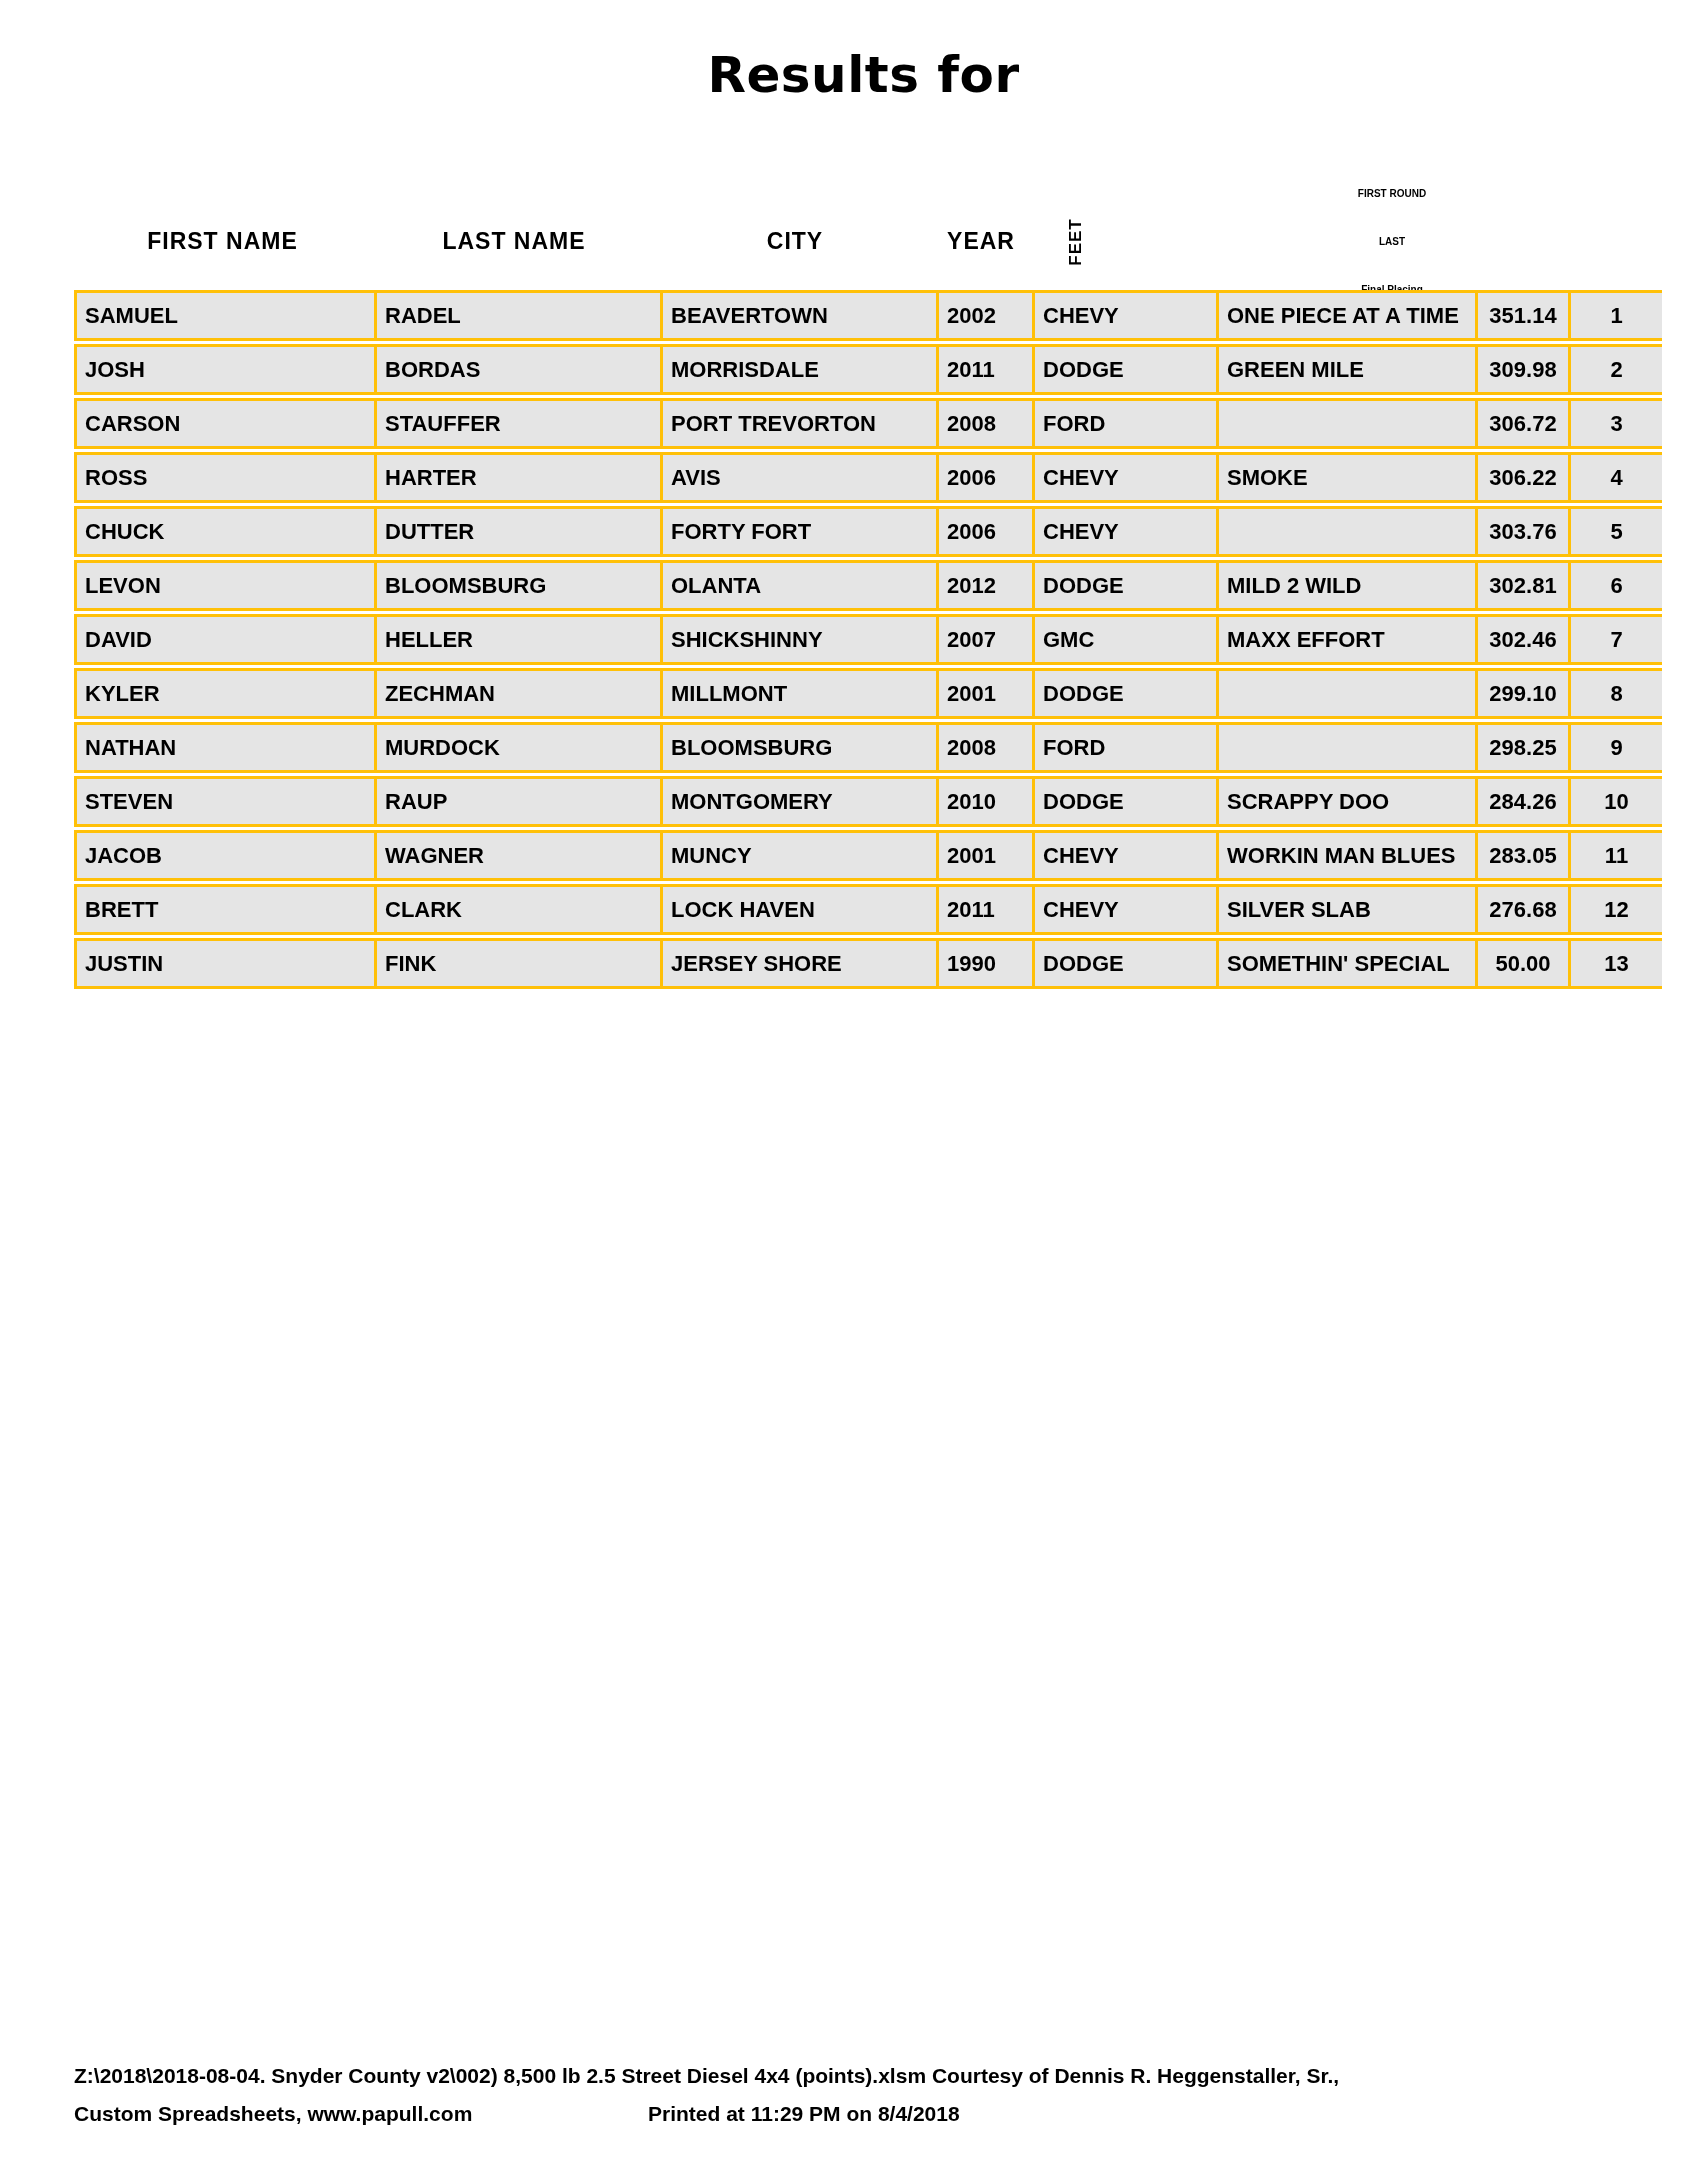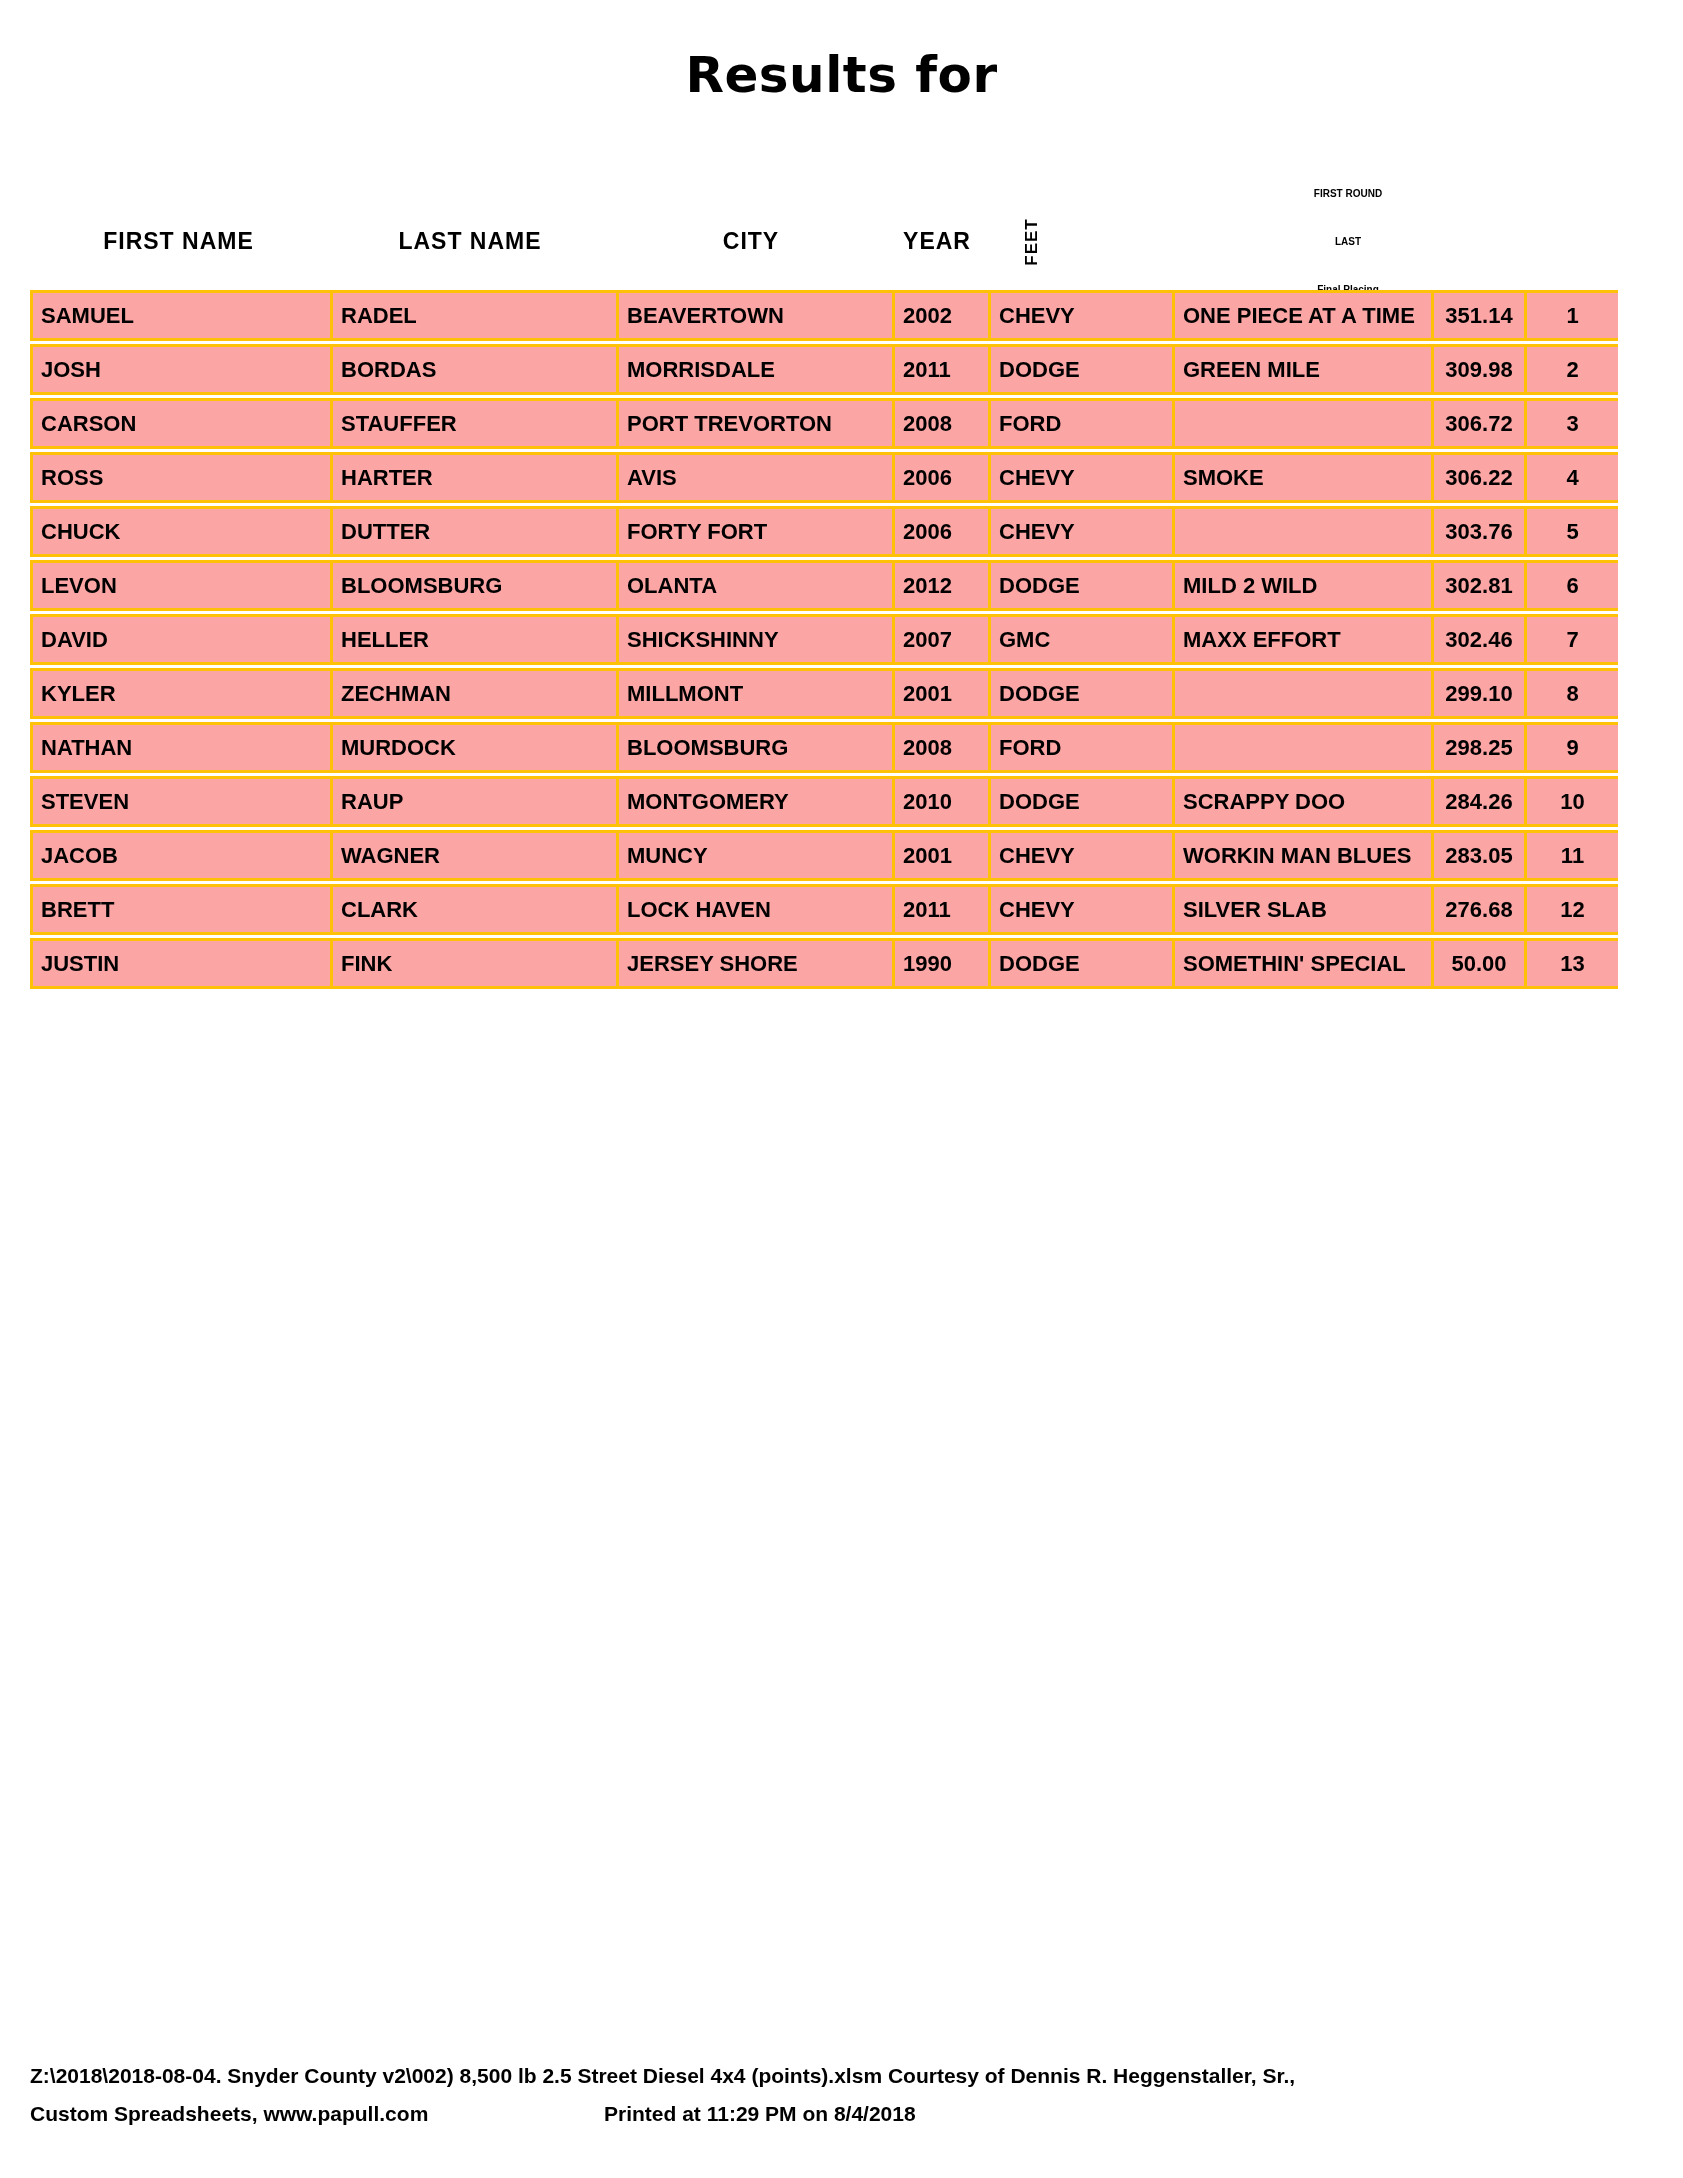--- a/index.html
+++ b/index.html
@@ -2,21 +2,21 @@
 <html style="--gold: #FFC008;"><head>
 <meta charset="utf-8">
 <style>
   :root { --gold: #FFC008; }
   * { margin:0; padding:0; box-sizing:border-box; }
   html,body { background:#ffffff; }
   body {
     width:1683px; height:2178px; position:relative;
     font-family:"Liberation Sans", sans-serif; color:#000;
   }
-  .page { position:absolute; inset:0; background:#fff; overflow:hidden; }
+  .page { position:absolute; inset:0; background:#fff; overflow:hidden;margin-left:44px; }
 
   .title1 {
     position:absolute; top:46px; left:0; width:100%;
     text-align:center; font-family:"DejaVu Sans", sans-serif;
     font-weight:bold; font-size:50px; letter-spacing:0.5px;
   }
   .title2 {
     position:absolute; top:121px; left:0; width:100%;
     text-align:center; font-family:"DejaVu Sans", sans-serif;
     font-weight:bold; font-size:44px; letter-spacing:0.5px;
@@ -29,21 +29,21 @@
   .th {
     display:flex; align-items:center; justify-content:center;
     font-weight:bold; font-size:23px; letter-spacing:1px;
   }
   .th-hook { flex-direction:column; font-size:10px; line-height:16px; letter-spacing:0; text-align:center;gap:32px; }
   .feet-rot { transform:rotate(-90deg); font-size:17px; font-weight:bold; letter-spacing:1px; white-space:nowrap; }
 
   .tbody { position:absolute; left:30px; top:290px; width:1588px; }
   .trow {
     display:flex; width:1588px; height:51px; margin-bottom:3px;
-    border:3px solid var(--gold); border-right:none; background:#fca5a5;
+    border:3px solid var(--gold); border-right:none; background:#e5e5e5;
   }
   .td {
     display:flex; align-items:center;
     font-weight:bold; font-size:22px;
     padding:0 8px; overflow:hidden; white-space:nowrap;
     border-left:3px solid var(--gold);
   }
   .td.first { border-left:none; }
   .c-center { justify-content:center; padding:0 0; }
   .w0{flex:0 0 297px} .w1{flex:0 0 286px} .w2{flex:0 0 276px} .w3{flex:0 0 96px}

